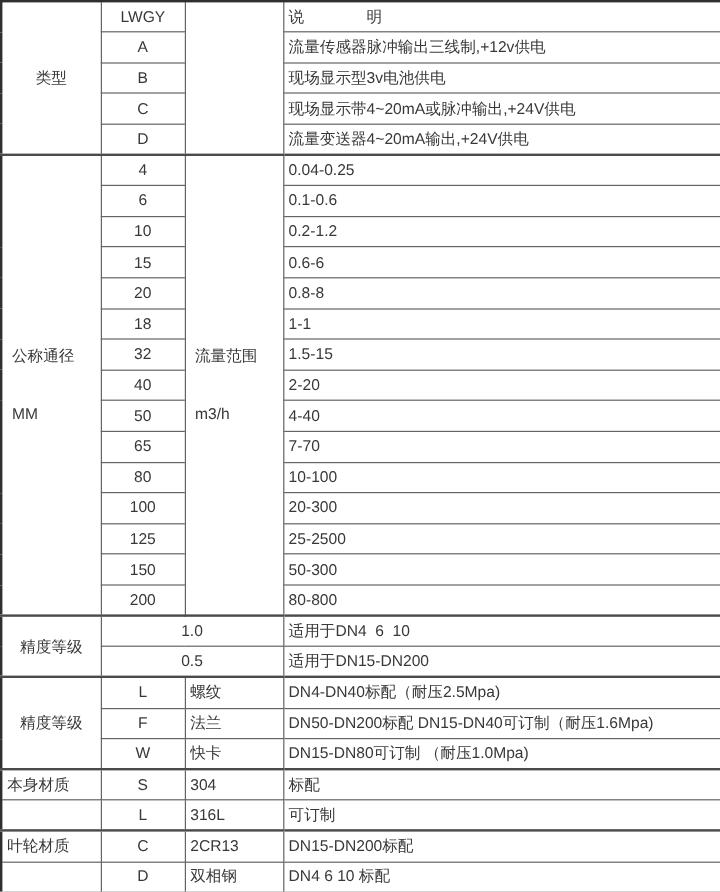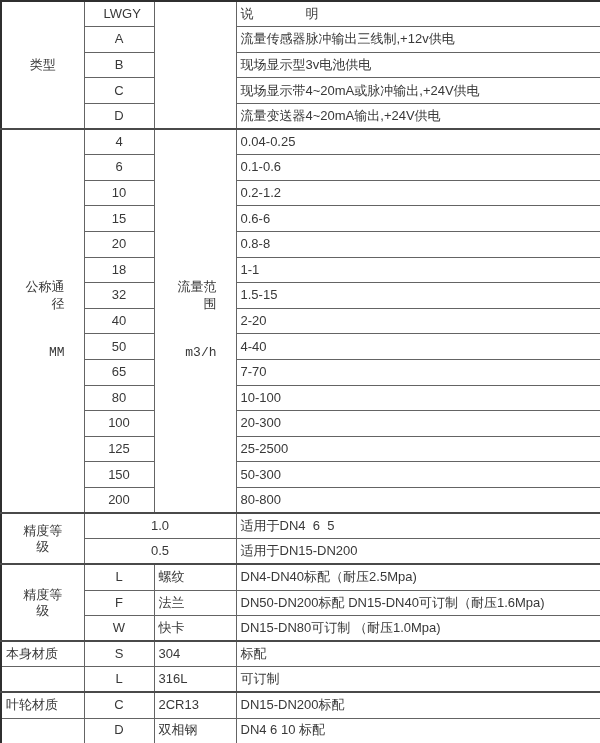--- a/index.html
+++ b/index.html
@@ -20,24 +20,24 @@
   }
   td{
     border:1px solid var(--border);
     font-size:13px;color:var(--text);
     padding:0 2px 0 4px;
     vertical-align:middle;
     overflow:hidden;
     white-space:pre-wrap;
     line-height:1.25;
   }
-  td.center{text-align:center;padding:0 19px;}
+  td.center{text-align:center;padding:0 8px;}
   tr{height:25.62px;}
   tr.sec-start > td{border-top:2px solid #4a4a4a;}
-  .twoline div{text-align:right;font-family:Liberation Mono, monospace;}
+  .twoline div{text-align:left;}
 </style>
 </head>
 <body>
 
 <table class="spec">
   <colgroup>
     <col style="width:83px">
       <col style="width:70px">
       <col style="width:82px">
       <col style="width:365px">
@@ -132,21 +132,21 @@
         <td>50-300</td>
       </tr>
   <tr>
         <td class="center">200</td>
         <td>80-800</td>
       </tr>
 
   <tr class="sec-start">
     <td class="center" rowspan="2">精度等级</td>
     <td class="center" colspan="2">1.0</td>
-    <td>适用于DN4  6  5</td>
+    <td>适用于DN4  6  10</td>
   </tr>
   <tr>
     <td class="center" colspan="2">0.5</td>
     <td>适用于DN15-DN200</td>
   </tr>
 
   <tr class="sec-start">
     <td class="center" rowspan="3">精度等级</td>
     <td class="center">L</td>
     <td>螺纹</td>

